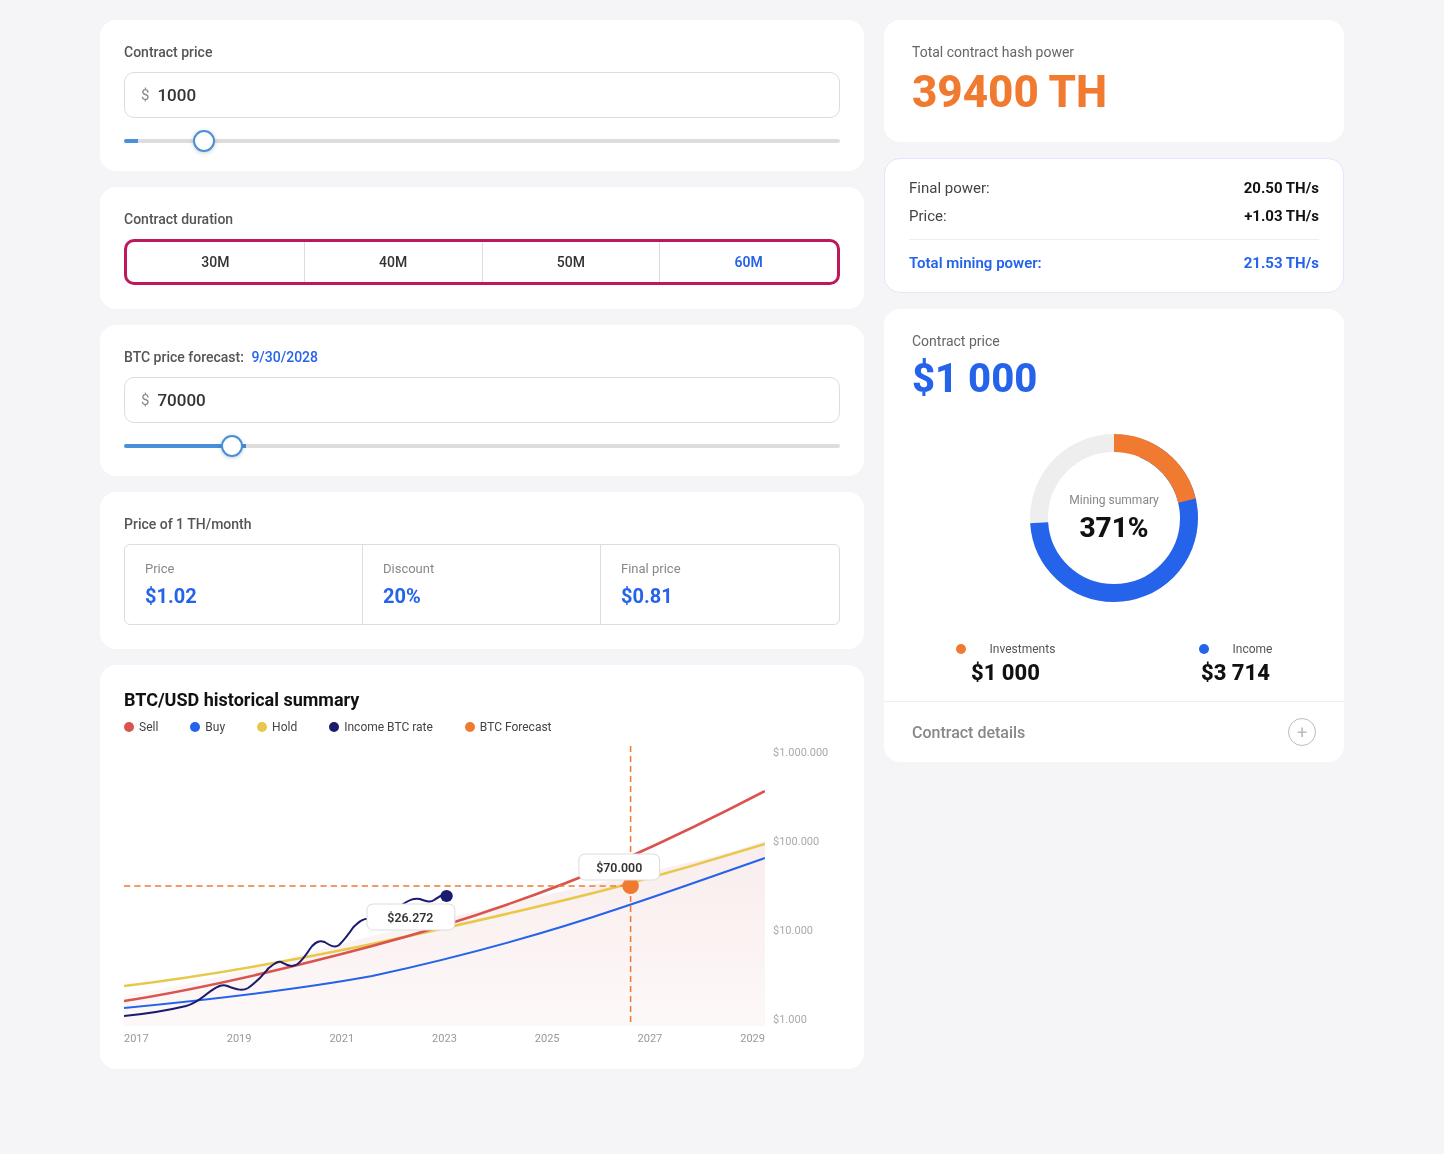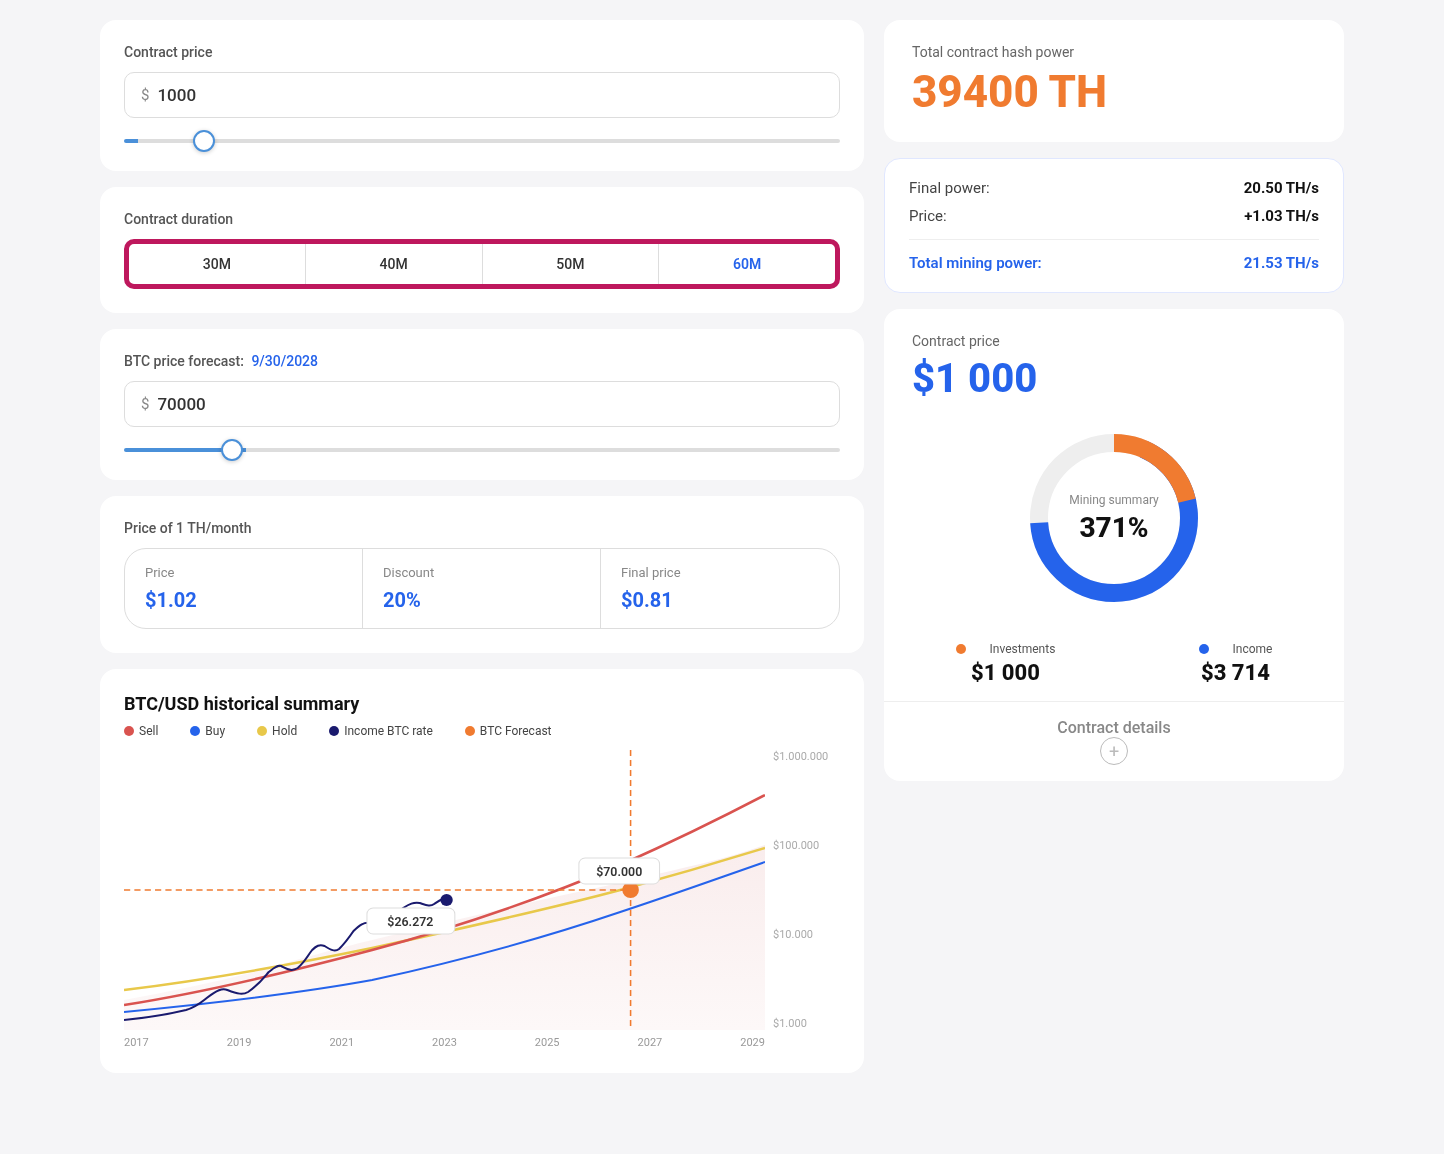--- a/index.html
+++ b/index.html
@@ -79,21 +79,21 @@
       height: 22px;
       border-radius: 50%;
       background: #fff;
       border: 2px solid #4a90d9;
       box-shadow: 0 1px 4px rgba(0,0,0,0.2);
       cursor: pointer;
     }
     
     .duration-tabs {
       display: flex;
-      border: 5px solid #be185d;
+      border: 3px solid #be185d;
       border-radius: 10px;
       overflow: hidden;
       justify-content: space-between;
     }
     .duration-tab {
       flex: 1;
       padding: 12px;
       text-align: center;
       font-size: 14px;
       color: #333;
@@ -101,21 +101,21 @@
       border-right: 1px solid #ddd;
       font-weight: 500;
     }
     .duration-tab:last-child { border-right: none; }
     .duration-tab.active { color: #2563eb; font-weight: 600; }
     
     .price-grid {
       display: grid;
       grid-template-columns: 1fr 1fr 1fr;
       border: 1px solid #ddd;
-      border-radius: 22px;
+      border-radius: 6px;
       overflow: hidden;
     }
     .price-cell {
       padding: 16px 20px;
       border-right: 1px solid #ddd;
     }
     .price-cell:last-child { border-right: none; }
     .price-cell-label {
       font-size: 13px;
       color: #888;
@@ -489,20 +489,20 @@
           <div class="invest-item">
             <div class="invest-legend">
               <div class="invest-dot" style="background:#2563eb;"></div>
               <span>Income</span>
             </div>
             <div class="invest-value">$3 714</div>
           </div>
         </div>
       </div>
 
-      <div style="border-top:1px solid #eee;padding:16px 28px;display:flex;justify-content:space-between;align-items:center;flex-direction:column;">
+      <div style="border-top:1px solid #eee;padding:16px 28px;display:flex;justify-content:space-between;align-items:center;">
         <span style="font-size:16px;color:#888;font-weight:500;">Contract details</span>
         <div class="contract-details-icon">+</div>
       </div>
     </div>
 
   </div>
 </div>
 
 </body></html>

